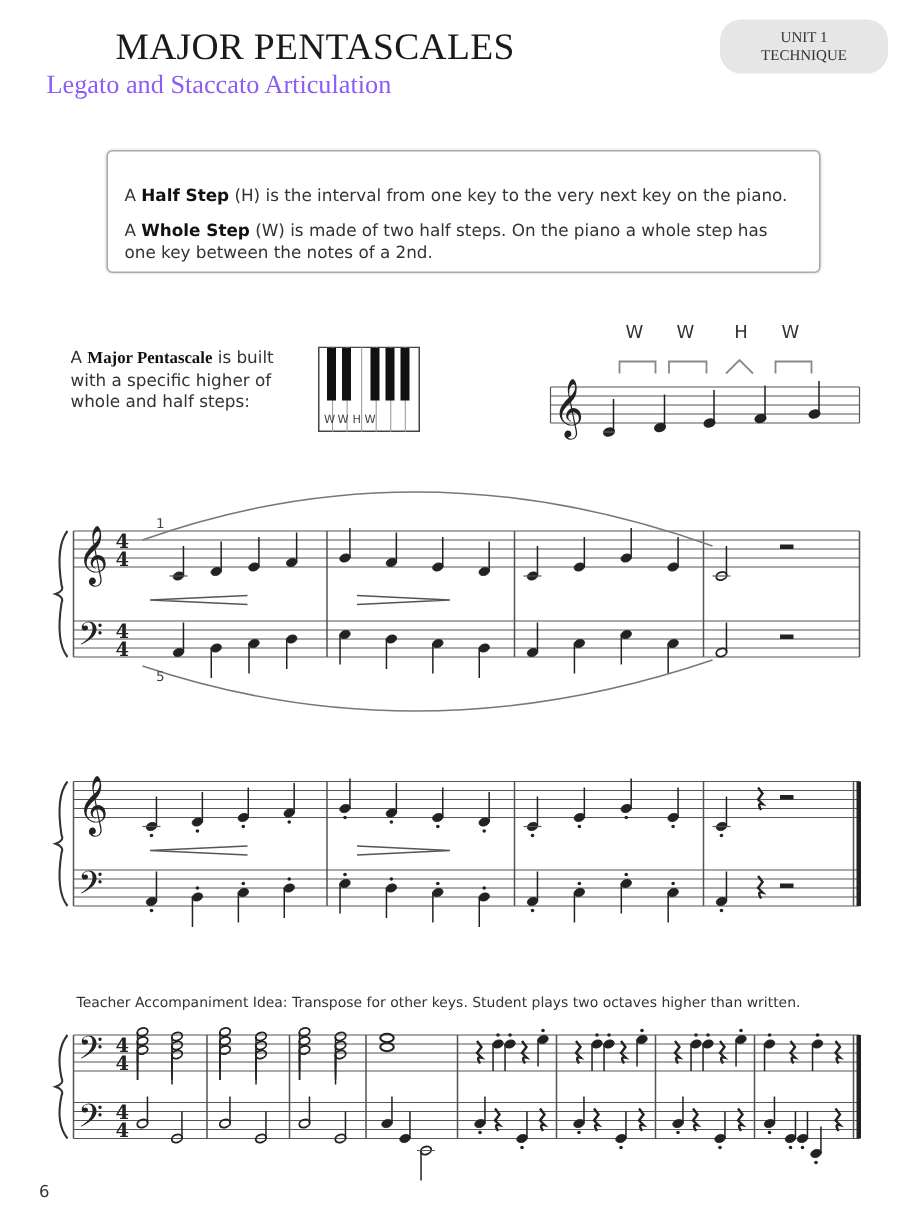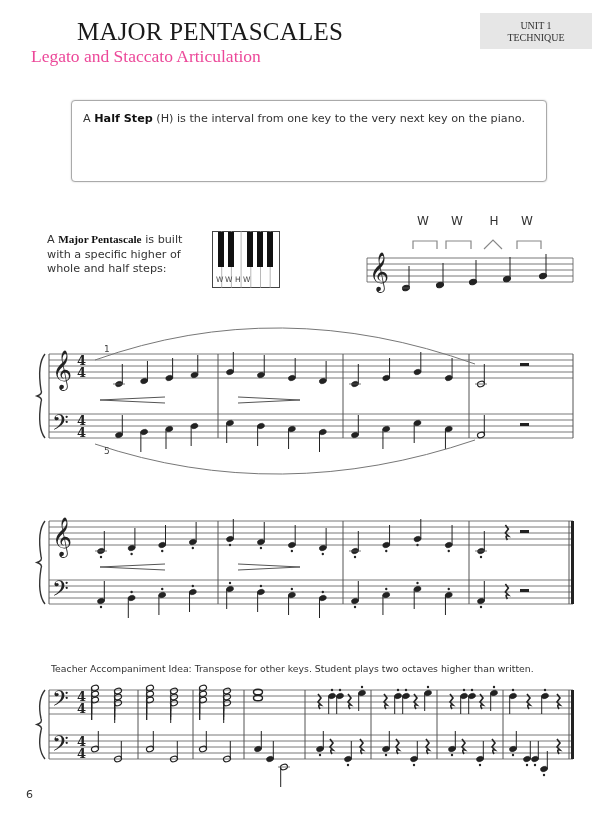--- a/index.html
+++ b/index.html
@@ -1,20 +1,20 @@
 <!DOCTYPE html>
 <html><head>
 <meta charset="utf-8">
 <style>
   html, body { margin: 0; padding: 0; background: #ffffff; }
   body { width: 602px; height: 819px; position: relative; overflow: hidden; font-family: "DejaVu Sans", sans-serif; color: #222; }
   .title { position: absolute; left: 30px; top: 18px; font-family: "Liberation Serif", serif; font-size: 25px; letter-spacing: 0.2px; color: #1a1a1a; margin-left: 47px; }
-  .subtitle { position: absolute; left: 31px; top: 46px; font-family: "Liberation Serif", serif; font-size: 17.5px; color: #ec4899; }
-  .unit-badge { position: absolute; left: 480px; top: 13px; width: 112px; height: 36px; background: #e6e6e6; border-radius: 0; text-align: center; font-family: "Liberation Serif", serif; font-size: 10px; line-height: 12px; color: #333; padding-top: 7px; box-sizing: border-box; }
-  .info-box { position: absolute; left: 71px; top: 100px; width: 476px; height: 82px; border: 1.2px solid #aaa; border-radius: 4px; box-shadow: 0 0 2px #ccc; background: #fff; font-size: 11.2px; color: #333; box-sizing: border-box; padding: 10px 10px 0 11px; }
+  .subtitle { position: absolute; left: 31px; top: 46px; font-family: "Liberation Serif", serif; font-size: 17.5px; color: #8b5cf6; }
+  .unit-badge { position: absolute; left: 480px; top: 13px; width: 112px; height: 36px; background: #e6e6e6; border-radius: 14px; text-align: center; font-family: "Liberation Serif", serif; font-size: 10px; line-height: 12px; color: #333; padding-top: 7px; box-sizing: border-box; }
+  .info-box { position: absolute; left: 71px; top: 100px; width: 476px; height: 82px; border: 1.2px solid #aaa; border-radius: 4px; box-shadow: 0 0 2px #ccc; background: #fff; font-size: 11.2px; color: #333; box-sizing: border-box; padding: 22px 10px 0 11px; }
   .info-box p { margin: 0 0 8px 0; line-height: 15px; }
   .info-box b { color: #111; }
   .pent-text { position: absolute; left: 47px; top: 232px; width: 150px; font-size: 11.2px; line-height: 14.5px; color: #333; }
   .pent-text b { color: #111; font-family: Liberation Serif, serif; }
   .keyboard { position: absolute; left: 212px; top: 231px; }
   .svg-layer { position: absolute; left: 0; top: 0; }
   .teacher-note { position: absolute; left: 51px; top: 663px; font-size: 9.3px; color: #333; }
   .page-num { position: absolute; left: 26px; top: 788px; font-size: 11px; color: #333; }
 </style>
 </head>
@@ -22,20 +22,21 @@
 
 <div class="title">MAJOR PENTASCALES</div>
 <div class="subtitle">Legato and Staccato Articulation</div>
 <div class="unit-badge">
   <div>UNIT 1</div>
   <div>TECHNIQUE</div>
 </div>
 
 <div class="info-box">
   <p><span>A </span><b>Half Step</b><span> (H) is the interval from one key to the very next key on the piano.</span></p>
+  <p><span>A </span><b>Whole Step</b><span> (W) is made of two half steps. On the piano a whole step has one key between the notes of a 2nd.</span></p>
 </div>
 
 <div class="pent-text"><span>A </span><b>Major Pentascale</b><span> is built with a specific higher of whole and half steps:</span></div>
 
 <svg class="keyboard" width="68" height="57" viewBox="0 0 68 57">
   <rect x="0.5" y="0.5" width="67" height="56" fill="#fff" stroke="#444" stroke-width="1"></rect>
   <g stroke="#999" stroke-width="0.7">
     <line x1="9.7" y1="0" x2="9.7" y2="57"></line>
       <line x1="19.4" y1="0" x2="19.4" y2="57"></line>
     <line x1="29.1" y1="0" x2="29.1" y2="57"></line>

